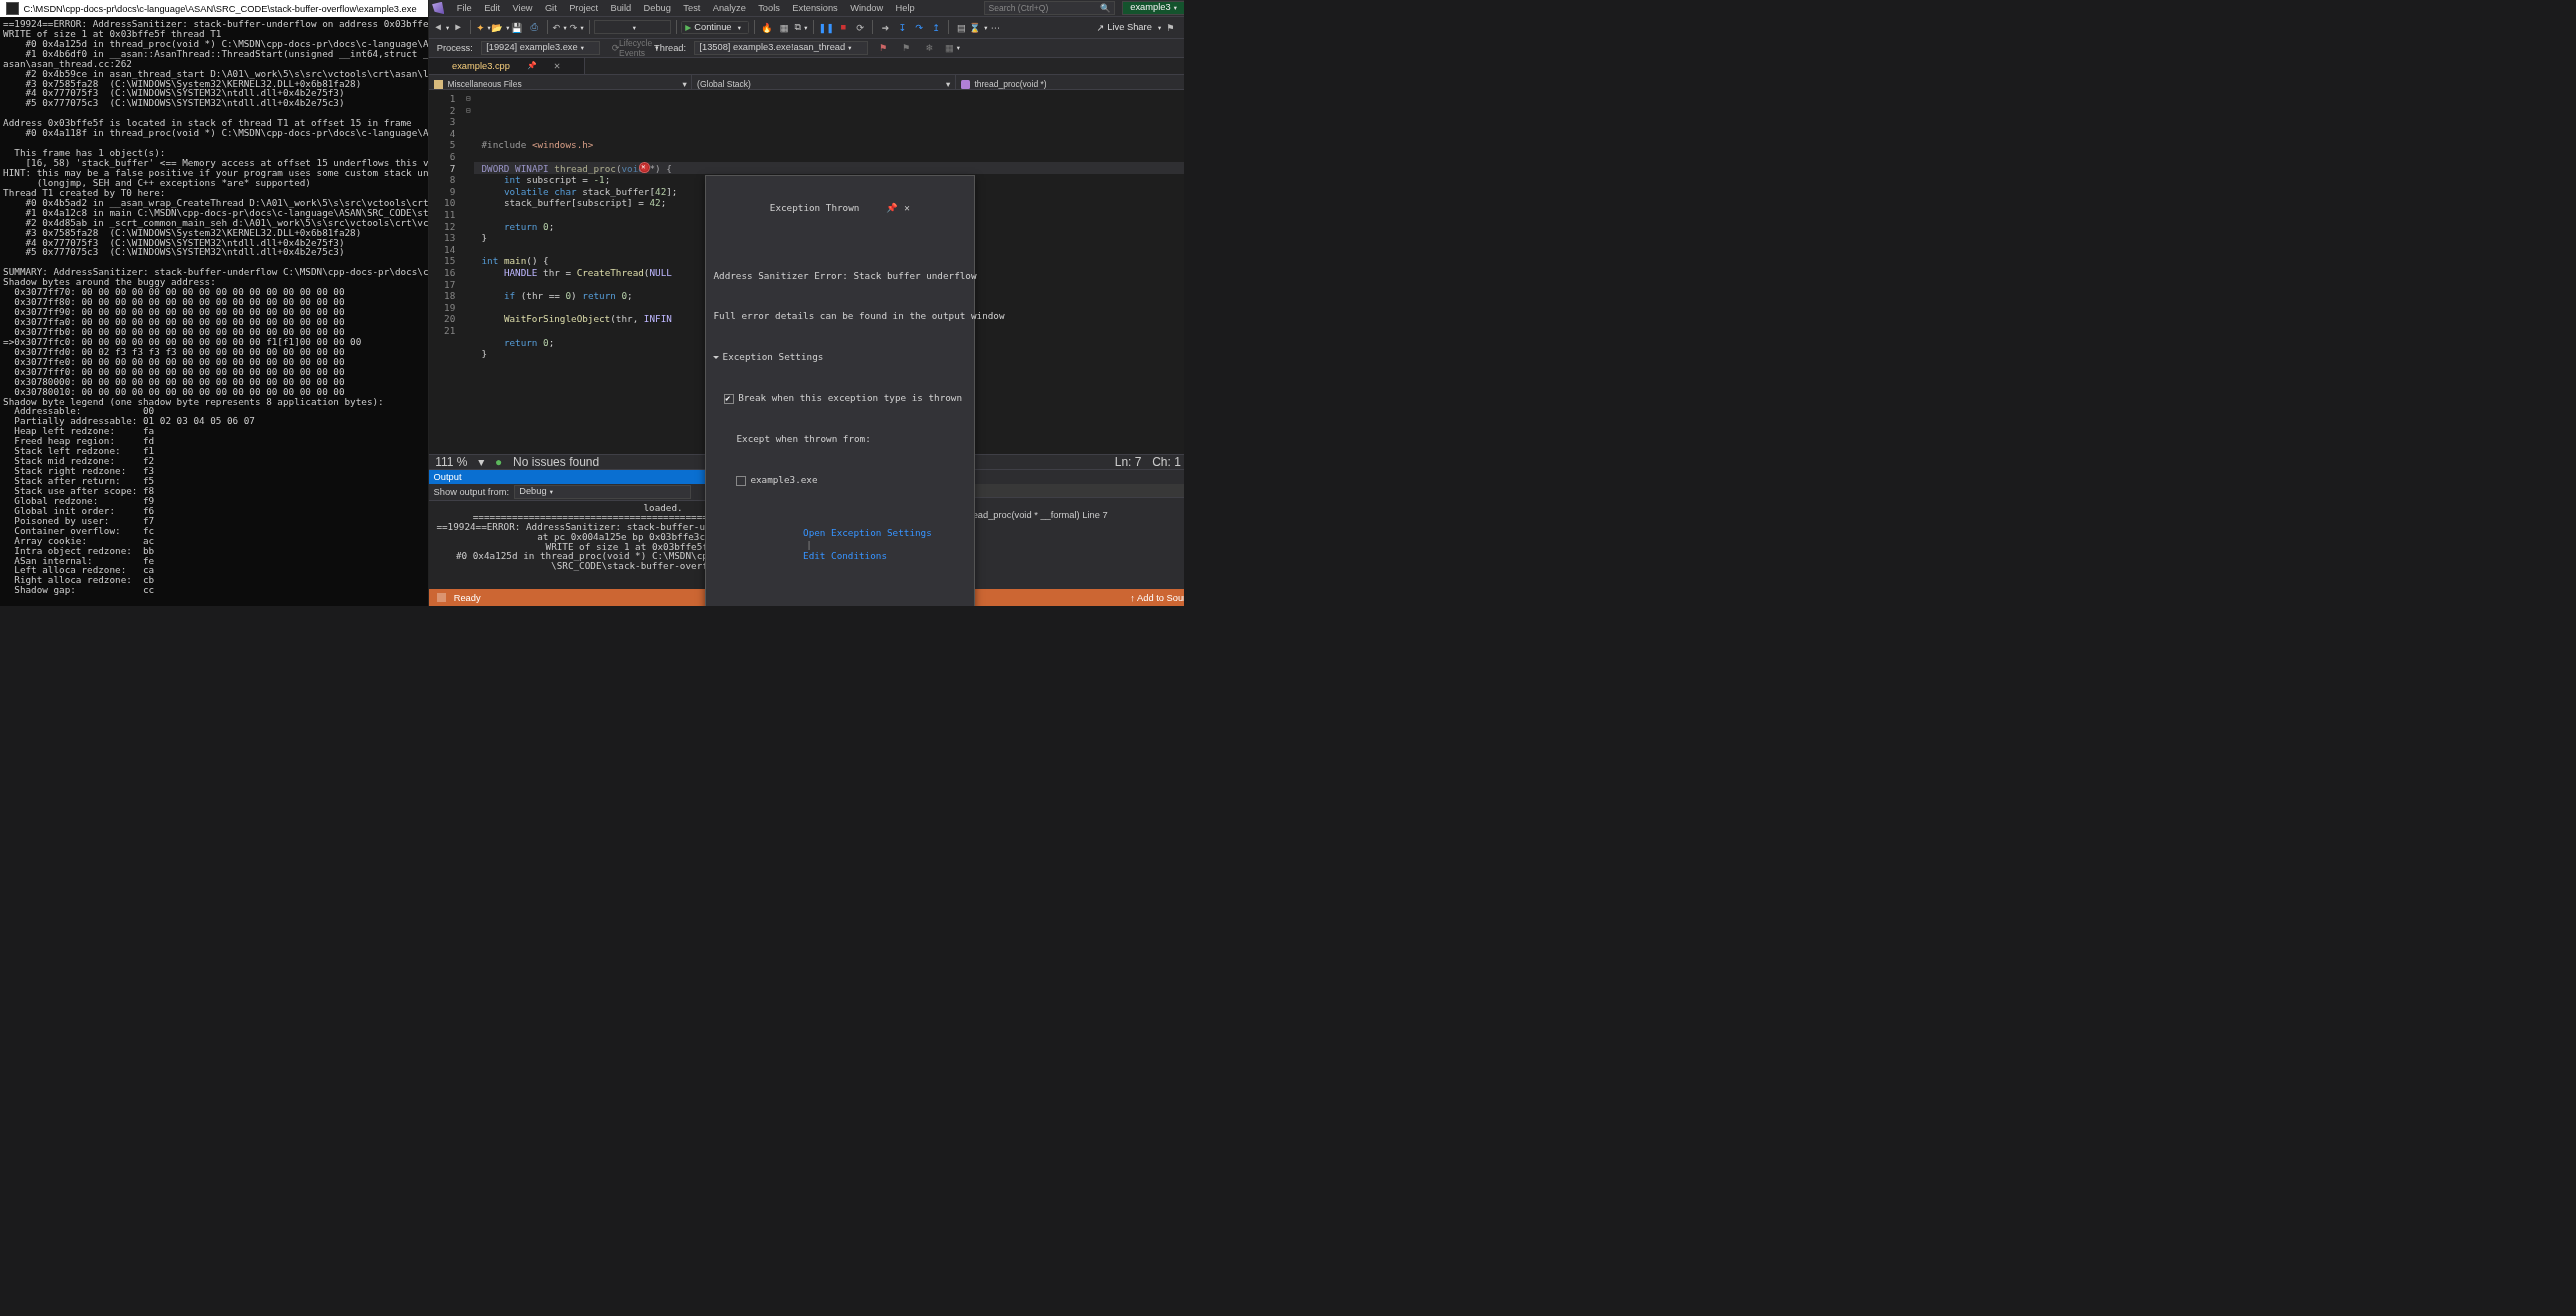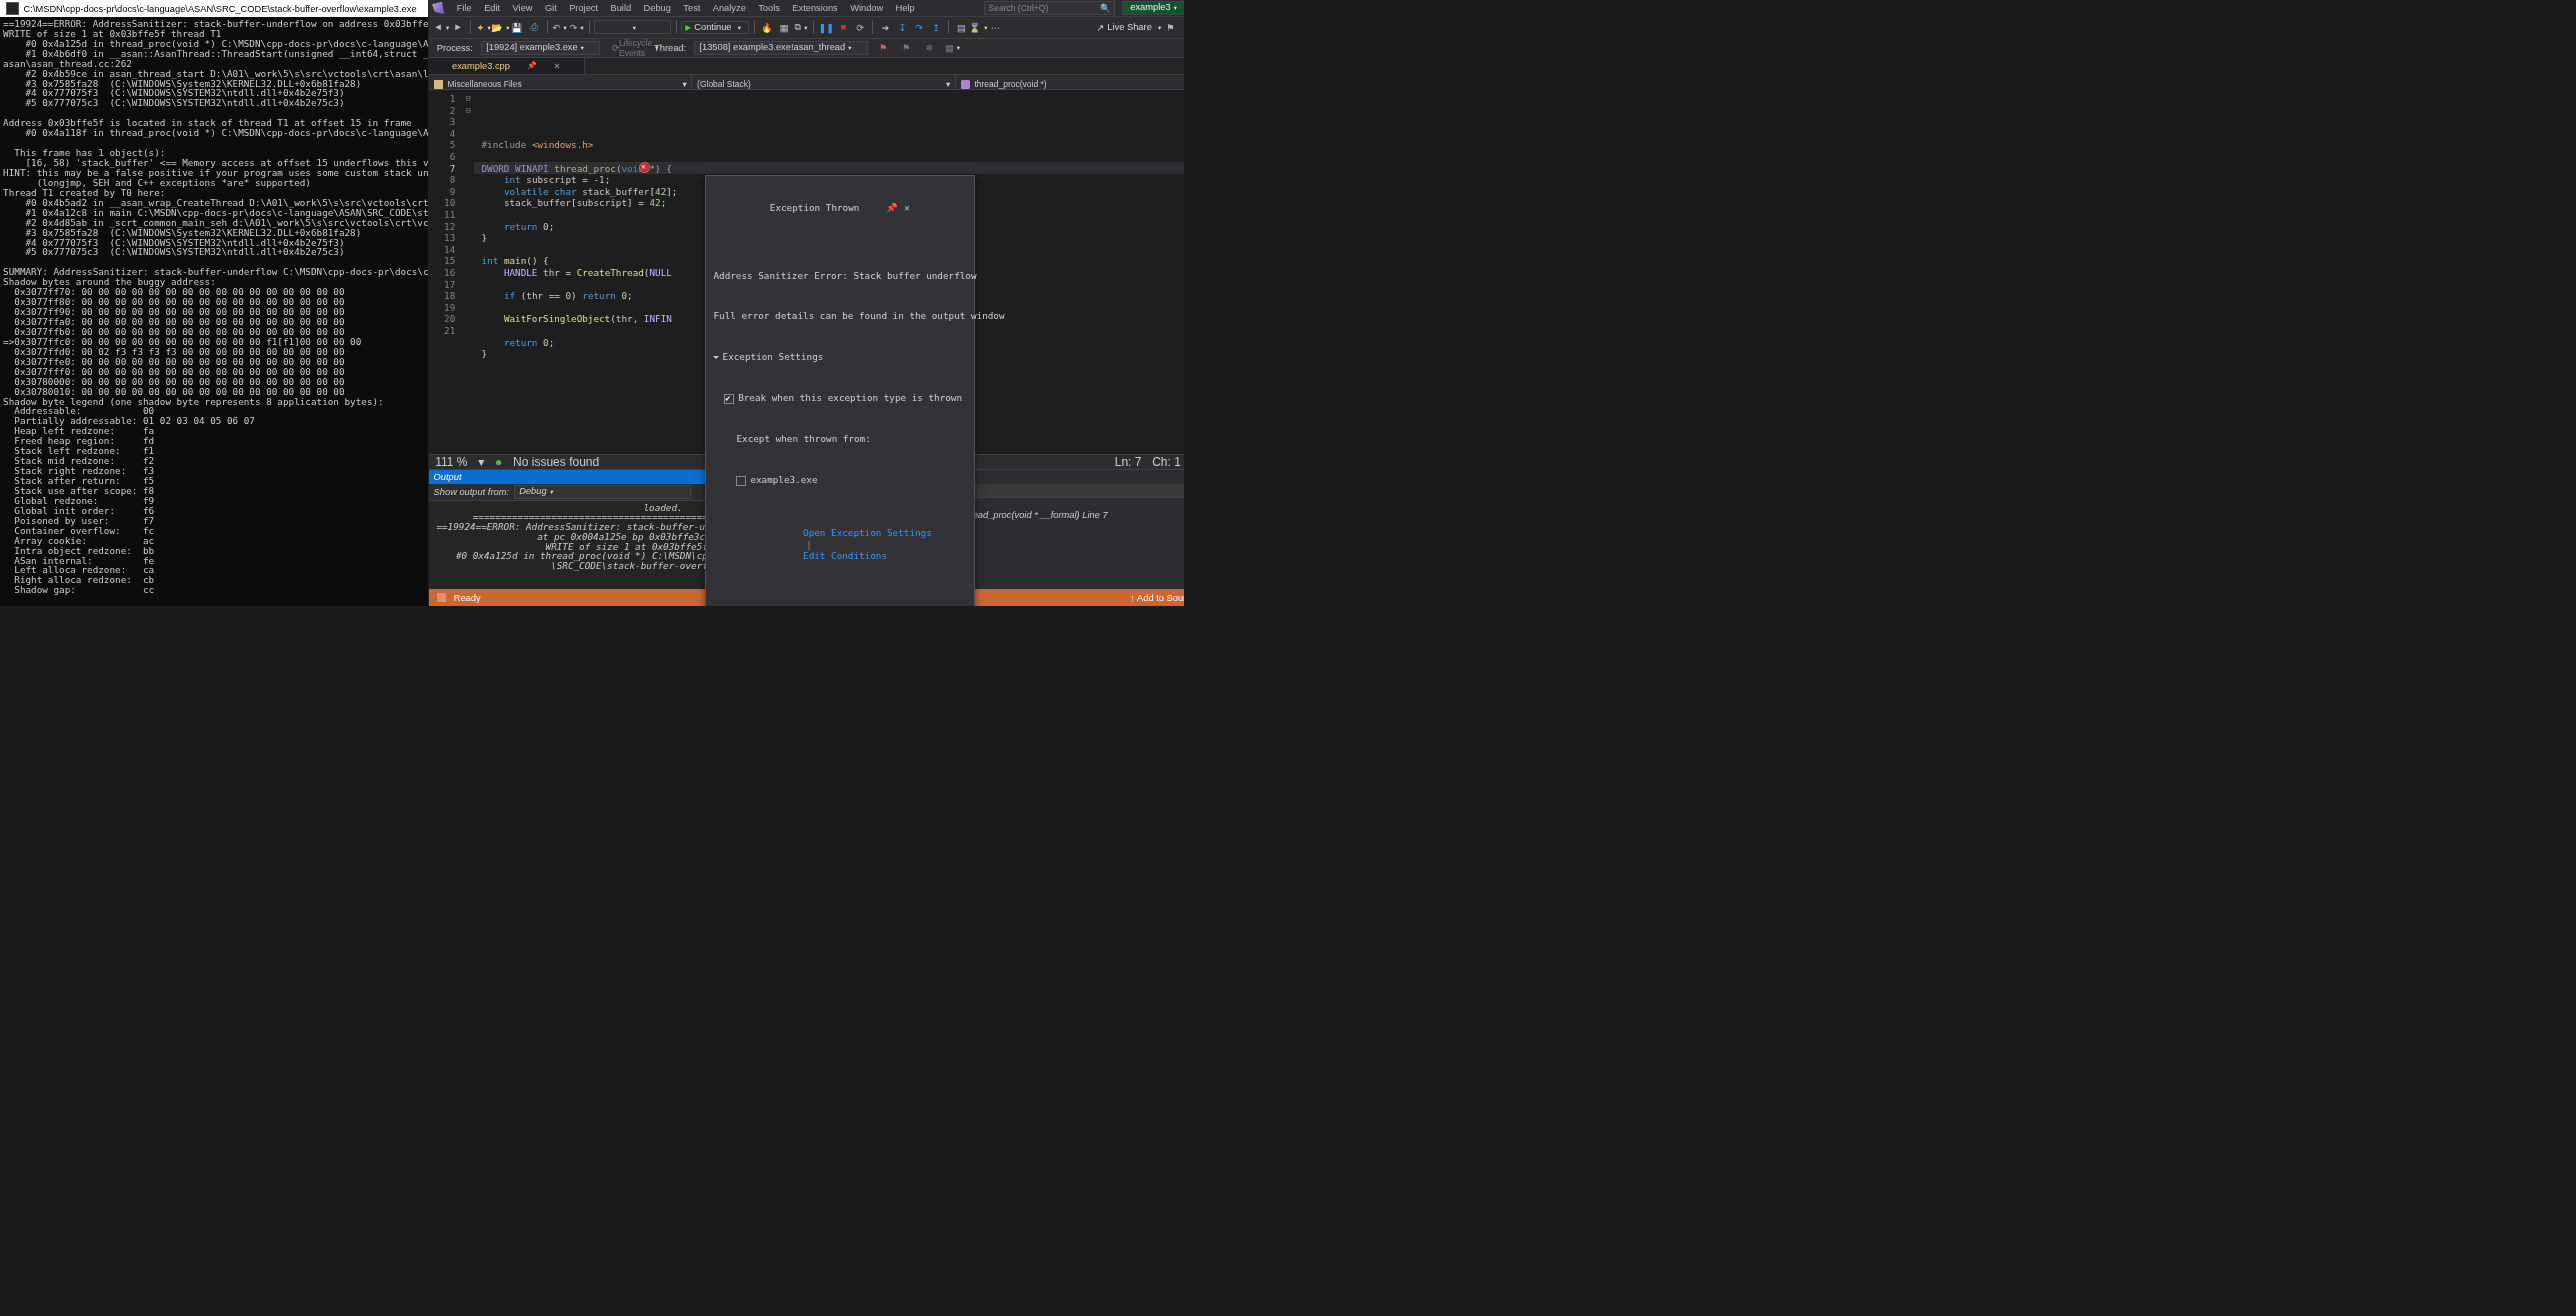--- a/index.html
+++ b/index.html
@@ -101,21 +101,21 @@
   .popup .sep{color:#888;margin:0 3.1px;}
   .popup .grip{position:absolute;right:1.5px;bottom:1.5px;color:#777;font-size:7.7px;}
   .chk{display:inline-block;width:9.3px;height:9.3px;border:0.8px solid #888;vertical-align:middle;margin-right:4.6px;position:relative;}
   .chk.checked::after{content:"✔";position:absolute;top:-2.3px;left:0;font-size:8.5px;color:#fff;}
   .caret{display:inline-block;width:0;height:0;border-top:3.9px solid #ccc;border-left:3.1px solid transparent;border-right:3.1px solid transparent;vertical-align:middle;margin-right:3.1px;}
   
   .editstatus{display:flex;align-items:flex-start;background:var(--vs-bg);border-top:0.8px solid var(--vs-border);height:15.4px;padding:0 6.2px;font-size:12px;color:#ccc;gap:10.8px;}
   .editstatus .ok{color:#5cb85c;}
   .editstatus .spacer{flex:1;}
   
-  .bottom{display:flex;height:120px;border-top:0.8px solid var(--vs-border);font-style:italic;}
+  .bottom{display:flex;height:120px;border-top:0.8px solid var(--vs-border);}
   .panel{display:flex;flex-direction:column;background:var(--vs-bg);border-right:0.8px solid var(--vs-border);}
   .panel.output{flex:1;}
   .panel.callstack{width:366px;border-right:none;}
   .panel-title{display:flex;align-items:center;justify-content:space-between;padding:1.5px 4.6px;font-size:9.3px;}
   .panel-title.output-t{background:#0a6fd1;color:#fff;}
   .panel-title.callstack-t{background:#2d2d30;color:#ccc;}
   .panel-title .btns{display:flex;gap:6.2px;}
   .panel-toolbar{display:flex;align-items:center;background:var(--vs-bg);height:17px;padding:0 4.6px;border-bottom:0.8px solid var(--vs-border);font-size:9.3px;gap:4.6px;color:#ccc;}
   .panel-toolbar .combo{background:#333337;border:0.8px solid #444;padding:0 15.4px 0 4.6px;height:14px;color:#d0d0d0;min-width:177px;}
   .panel-body{flex:1;background:#252526;color:#ccc;font-family:Consolas,monospace;font-size:9.3px;white-space:pre;padding:1.5px 4.6px;overflow:hidden;line-height:1.05;text-align:center;}

